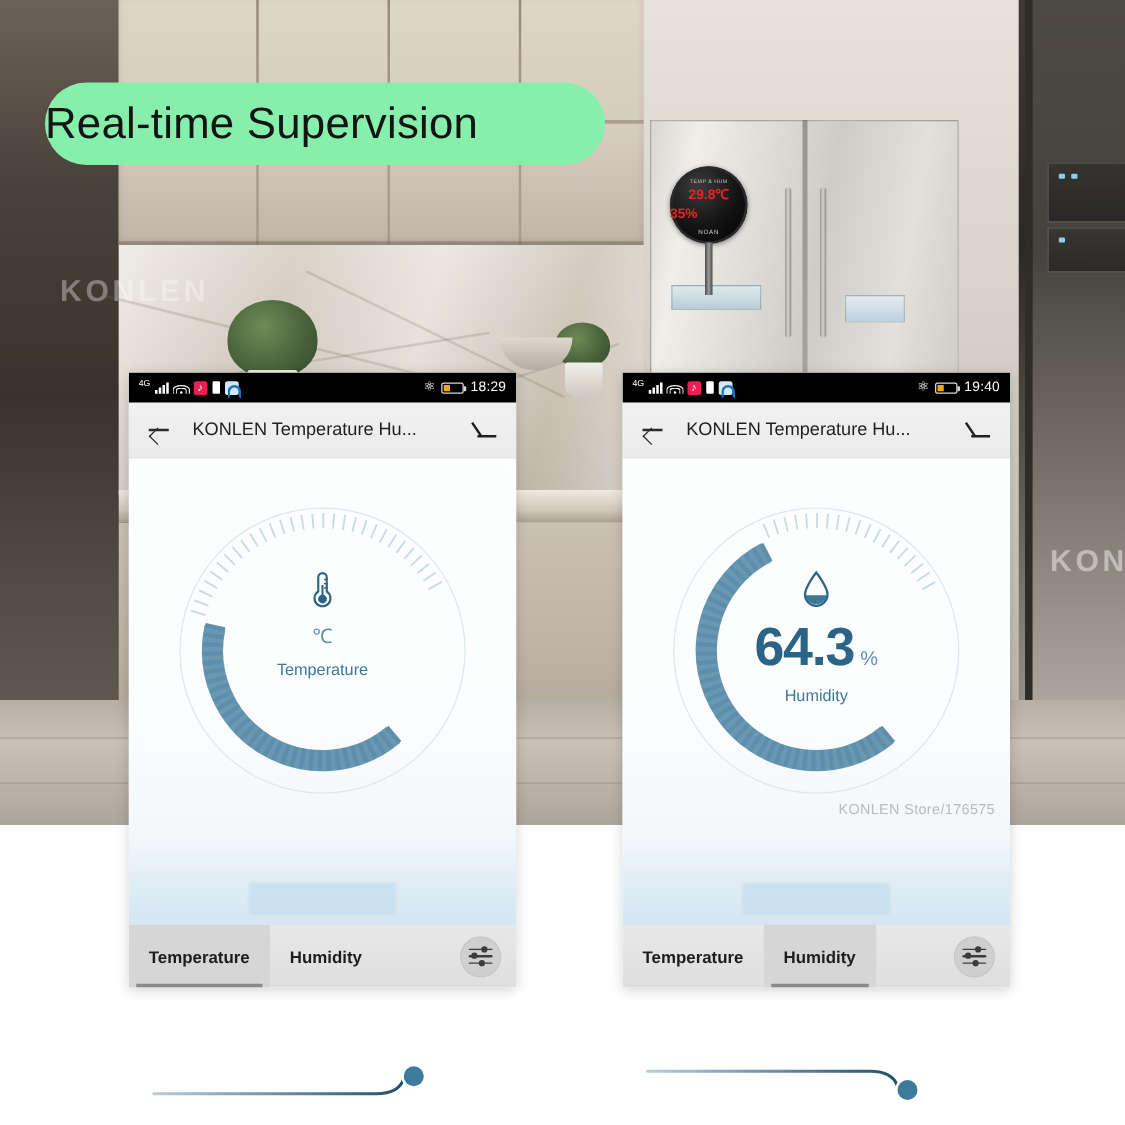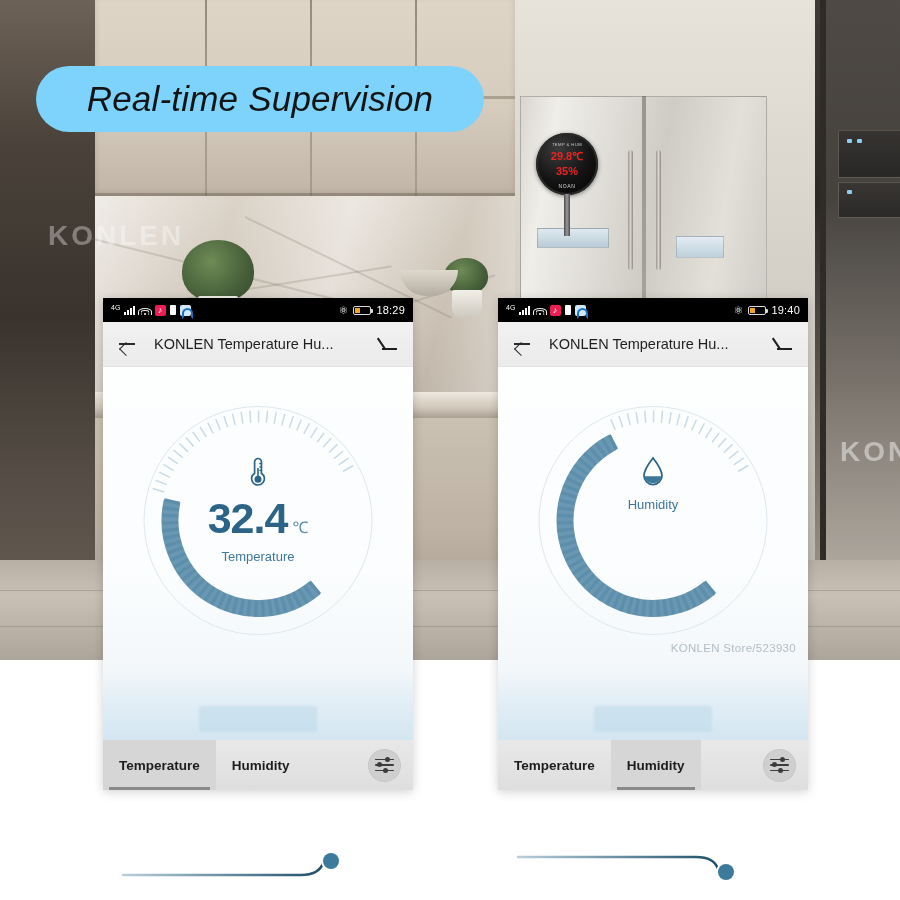--- a/index.html
+++ b/index.html
@@ -150,33 +150,33 @@
     left:0; top:560px; width:900px; height:100px;
     background: linear-gradient(180deg,#b8afa4 0%, #c9c1b6 35%, #ada49a 100%);
   }
   .floor-line {
     position:absolute; height:1px; background:rgba(110,102,92,0.3); left:0; width:900px;
   }
   
   .bg-watermark {
     position:absolute;
     color: rgba(255,255,255,0.35);
-    font-size: 28px;
+    font-size: 24px;
     letter-spacing: 3px;
     font-weight: 700;
   }
 
   
   .pill {
     position: absolute;
     left: 36px; top: 66px;
     width: 448px; height: 66px;
     border-radius: 33px;
-    background: #7dd3fc;
-    display: flex; align-items: center; justify-content: center; font-style: italic;
+    background: #86efac;
+    display: flex; align-items: center; 
   }
   .pill-text {
     font-size: 35px;
     color: #141414;
     font-weight: 400;
     letter-spacing: 0.2px;
     white-space: nowrap;
   }
 
   
@@ -454,21 +454,21 @@
     </div>
 
     <div class="bg-watermark" style="left:48px; top:220px;">KONLEN</div>
     <div class="bg-watermark" style="left:840px; top:436px; color:rgba(255,255,255,0.45);">KONLEN</div>
 
     <div style="position:absolute; left:536px; top:133px; width:62px; height:62px; border-radius:50%;
                 background: radial-gradient(circle at 36% 26%, #3b3b3b 0%, #141414 52%, #000 100%);
                 box-shadow: 0 1px 4px rgba(0,0,0,0.5), inset 0 0 0 2px #2a2a2a;">
       <div style="position:absolute; left:0; right:0; top:9px; text-align:center; font-size:4.2px; color:#c9c9c9; letter-spacing:0.4px;">TEMP &amp; HUM</div>
       <div style="position:absolute; left:0; right:0; top:18px; text-align:center; font-size:11px; font-weight:700; color:#ef2222; line-height:1;">29.8℃</div>
-      <div style="position:absolute; left:0; right:0; top:33px; text-align:center; font-size:11px; font-weight:700; color:#ef2222; line-height:1;">35%</div>
+      <div style="position:absolute; left:0; right:0; top:33px; text-align:left; font-size:11px; font-weight:700; color:#ef2222; line-height:1;">35%</div>
       <div style="position:absolute; left:0; right:0; bottom:6px; text-align:center; font-size:5px; color:#d8d8d8; letter-spacing:0.6px;">NOAN</div>
     </div>
     <div style="position:absolute; left:564px; top:194px; width:6px; height:42px;
                 background:linear-gradient(90deg,#4a4a4a,#9a9a9a,#4a4a4a);"></div>
   </div>
 
   <div class="pill">
     <span class="pill-text">Real-time Supervision</span>
   </div>
 
@@ -587,21 +587,20 @@
           <svg width="22" height="32" viewBox="0 0 22 32">
             <path d="M11 3.5 a3.4 3.4 0 0 1 3.4 3.4 v11.3 a6.4 6.4 0 1 1 -6.8 0 V6.9 A3.4 3.4 0 0 1 11 3.5 z" fill="none" stroke="#2b6486" stroke-width="1.7"></path>
             <circle cx="11" cy="24.2" r="3.5" fill="#2b6486"></circle>
             <rect x="10.2" y="13" width="1.6" height="11" fill="#2b6486"></rect>
             <rect x="12.2" y="8" width="3" height="1.1" fill="#2b6486"></rect>
             <rect x="12.2" y="11.4" width="3" height="1.1" fill="#2b6486"></rect>
             <rect x="12.2" y="14.8" width="3" height="1.1" fill="#2b6486"></rect>
           </svg>
         </div>
         <div class="val-row">
-          <span class="val-num">32.4</span>
           <span class="val-unit">℃</span>
         </div>
         <div class="val-label">Temperature</div>
       </div>
     </div>
 
     <div class="tabbar">
       <div class="tab active">
         <span>Temperature</span>
         <span class="ul"></span>
@@ -733,24 +732,28 @@
       </div>
 
       <div class="readout">
         <div style="display:flex;justify-content:center;margin-bottom:10px;">
           <svg width="26" height="32" viewBox="0 0 26 32">
             <path d="M13 3 C13 3 4 14.5 4 20.6 a9 9 0 0 0 18 0 C22 14.5 13 3 13 3 z" fill="none" stroke="#2b6486" stroke-width="1.8"></path>
             <path d="M4.6 22.5 a9 9 0 0 0 16.8 0 a9 9 0 0 1 -16.8 0 z" fill="#2b6486"></path>
             <path d="M4.2 21.2 h17.6 a9 9 0 0 1 -17.6 0 z" fill="#3d7899"></path>
           </svg>
         </div>
+        <div class="val-row">
+          <span class="val-num">64.3</span>
+          <span class="val-unit">%</span>
+        </div>
         <div class="val-label">Humidity</div>
       </div>
 
-      <div class="watermark">KONLEN Store/523930</div>
+      <div class="watermark">KONLEN Store/176575</div>
     </div>
 
     <div class="tabbar">
       <div class="tab">
         <span>Temperature</span>
 
       </div>
       <div class="tab active">
         <span>Humidity</span>
         <span class="ul"></span>

